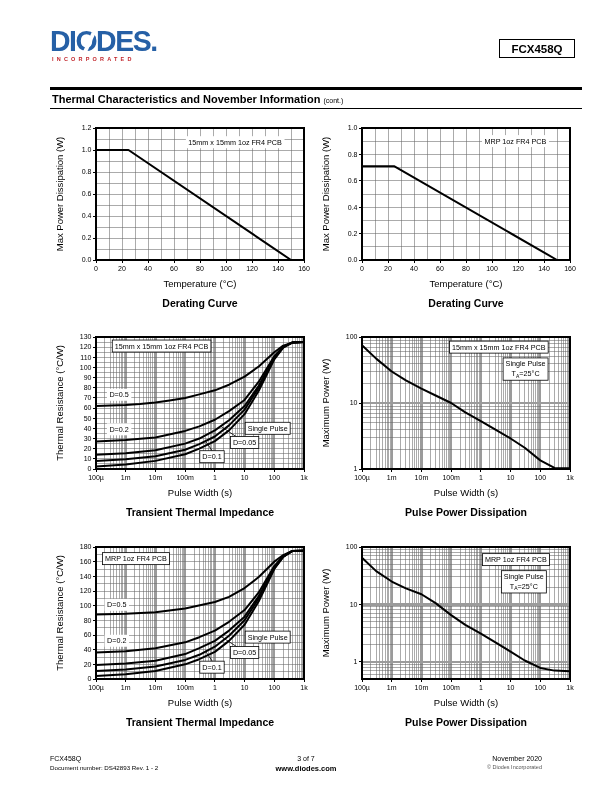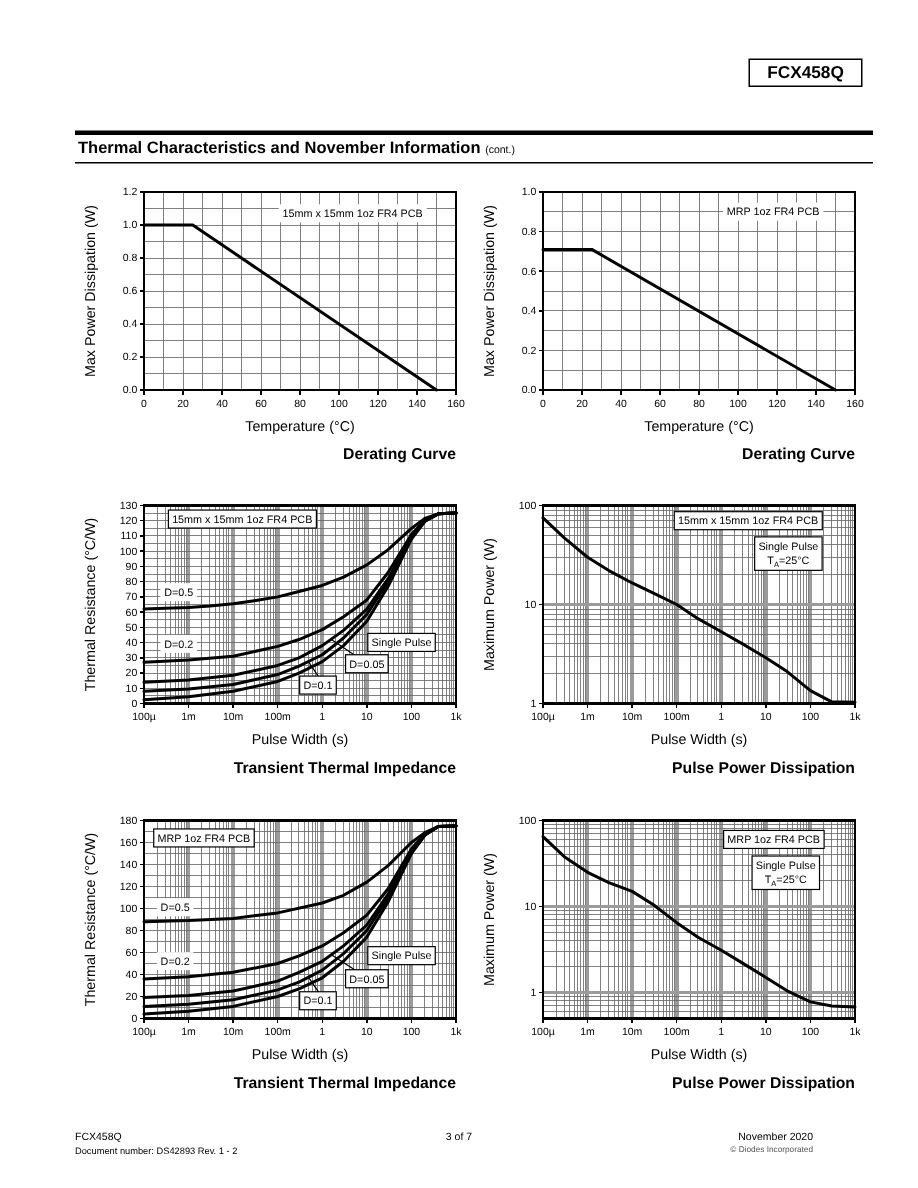--- a/index.html
+++ b/index.html
@@ -14,37 +14,42 @@
   .logo-sub{color:#c2252b;font-weight:bold;font-size:5.5px;letter-spacing:3.2px;margin-top:2px;padding-left:2px;}
   .part-box{position:absolute;left:499px;top:39px;width:74px;height:17px;border:1.5px solid #000;
             display:flex;align-items:center;justify-content:center;font-weight:bold;font-size:11.5px;}
   .section-heading{position:absolute;left:50px;top:87px;width:528px;border-top:3px solid #000;
                    border-bottom:1.2px solid #000;padding:3px 2px 3px 2px;font-size:11px;font-weight:bold;}
   .section-heading .suffix{font-size:7px;font-weight:normal;}
   
   .chart{position:absolute;width:265px;}
   .chart svg{display:block;}
   .chart svg text{font-family:"Liberation Sans",sans-serif;fill:#000;}
-  .chart-title{width:208px;margin-left:44px;text-align:right;font-weight:bold;font-size:10.5px;margin-top:1px;}
+  .chart-title{width:208px;margin-left:44px;text-align:center;font-weight:bold;font-size:10.5px;margin-top:1px;}
   #chart0{left:52px;top:122px;} #chart1{left:318px;top:122px;}
   #chart2{left:52px;top:331px;} #chart3{left:318px;top:331px;}
   #chart4{left:52px;top:541px;} #chart5{left:318px;top:541px;}
   
   .footer-left{position:absolute;left:50px;top:754px;font-size:7px;line-height:1.45;}
   .footer-left .doc{font-size:6.2px;}
   .footer-center{position:absolute;left:0;right:0;top:754px;text-align:center;font-size:7px;line-height:1.45;}
   .footer-center .site{font-weight:bold;font-size:7.5px;}
   .footer-right{position:absolute;right:70px;top:754px;text-align:right;font-size:7px;line-height:1.45;}
   .footer-right .copy{font-size:5.5px;color:#555;}
 </style>
 </head>
 <body>
 
 <div class="page">
 
+  <div class="logo">
+    <div class="logo-main">DIODES.</div>
+    <div class="logo-slash"></div>
+    <div class="logo-sub">INCORPORATED</div>
+  </div>
   <div class="part-box">
     <span>FCX458Q</span>
   </div>
   <div class="section-heading">
     <span>Thermal Characteristics and November Information</span>
     <span class="suffix">(cont.)</span>
   </div>
 
   <div class="chart" id="chart0">
     <svg width="265" height="174" viewBox="0 0 265 174">
@@ -763,19 +768,20 @@
       </svg>
     <div class="chart-title">Pulse Power Dissipation</div>
   </div>
 
   <div class="footer-left">
     <div>FCX458Q</div>
     <div class="doc">Document number: DS42893 Rev. 1 - 2</div>
   </div>
   <div class="footer-center">
     <div>3 of 7</div>
+    <div class="site">www.diodes.com</div>
   </div>
   <div class="footer-right">
     <div>November 2020</div>
     <div class="copy">© Diodes Incorporated</div>
   </div>
 
 </div>
 
 </body></html>

